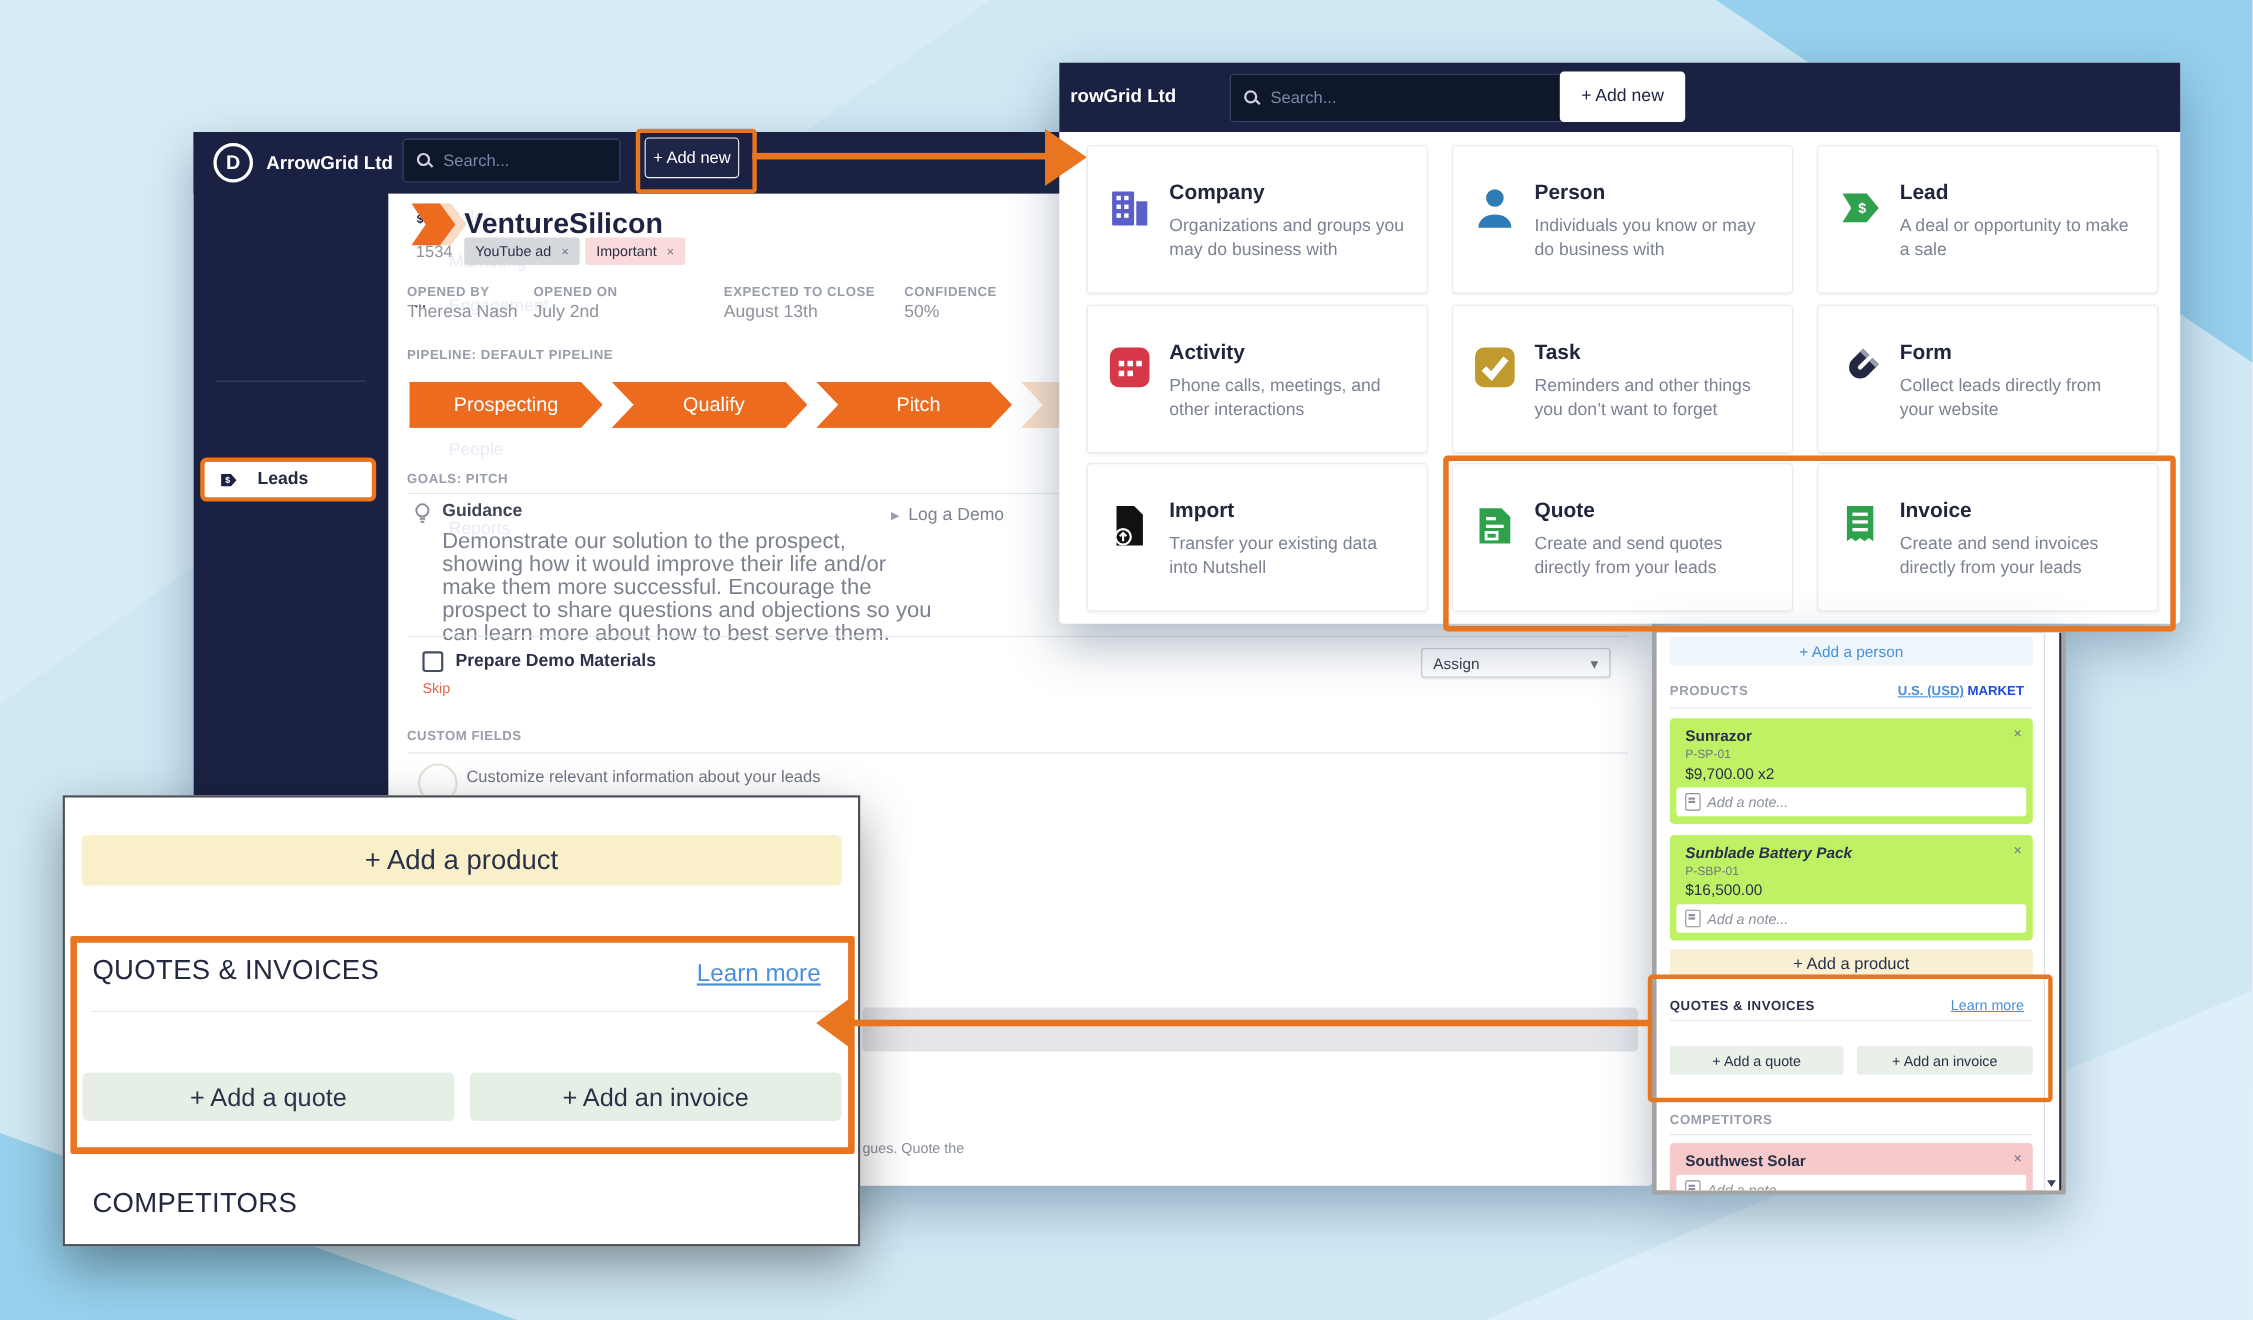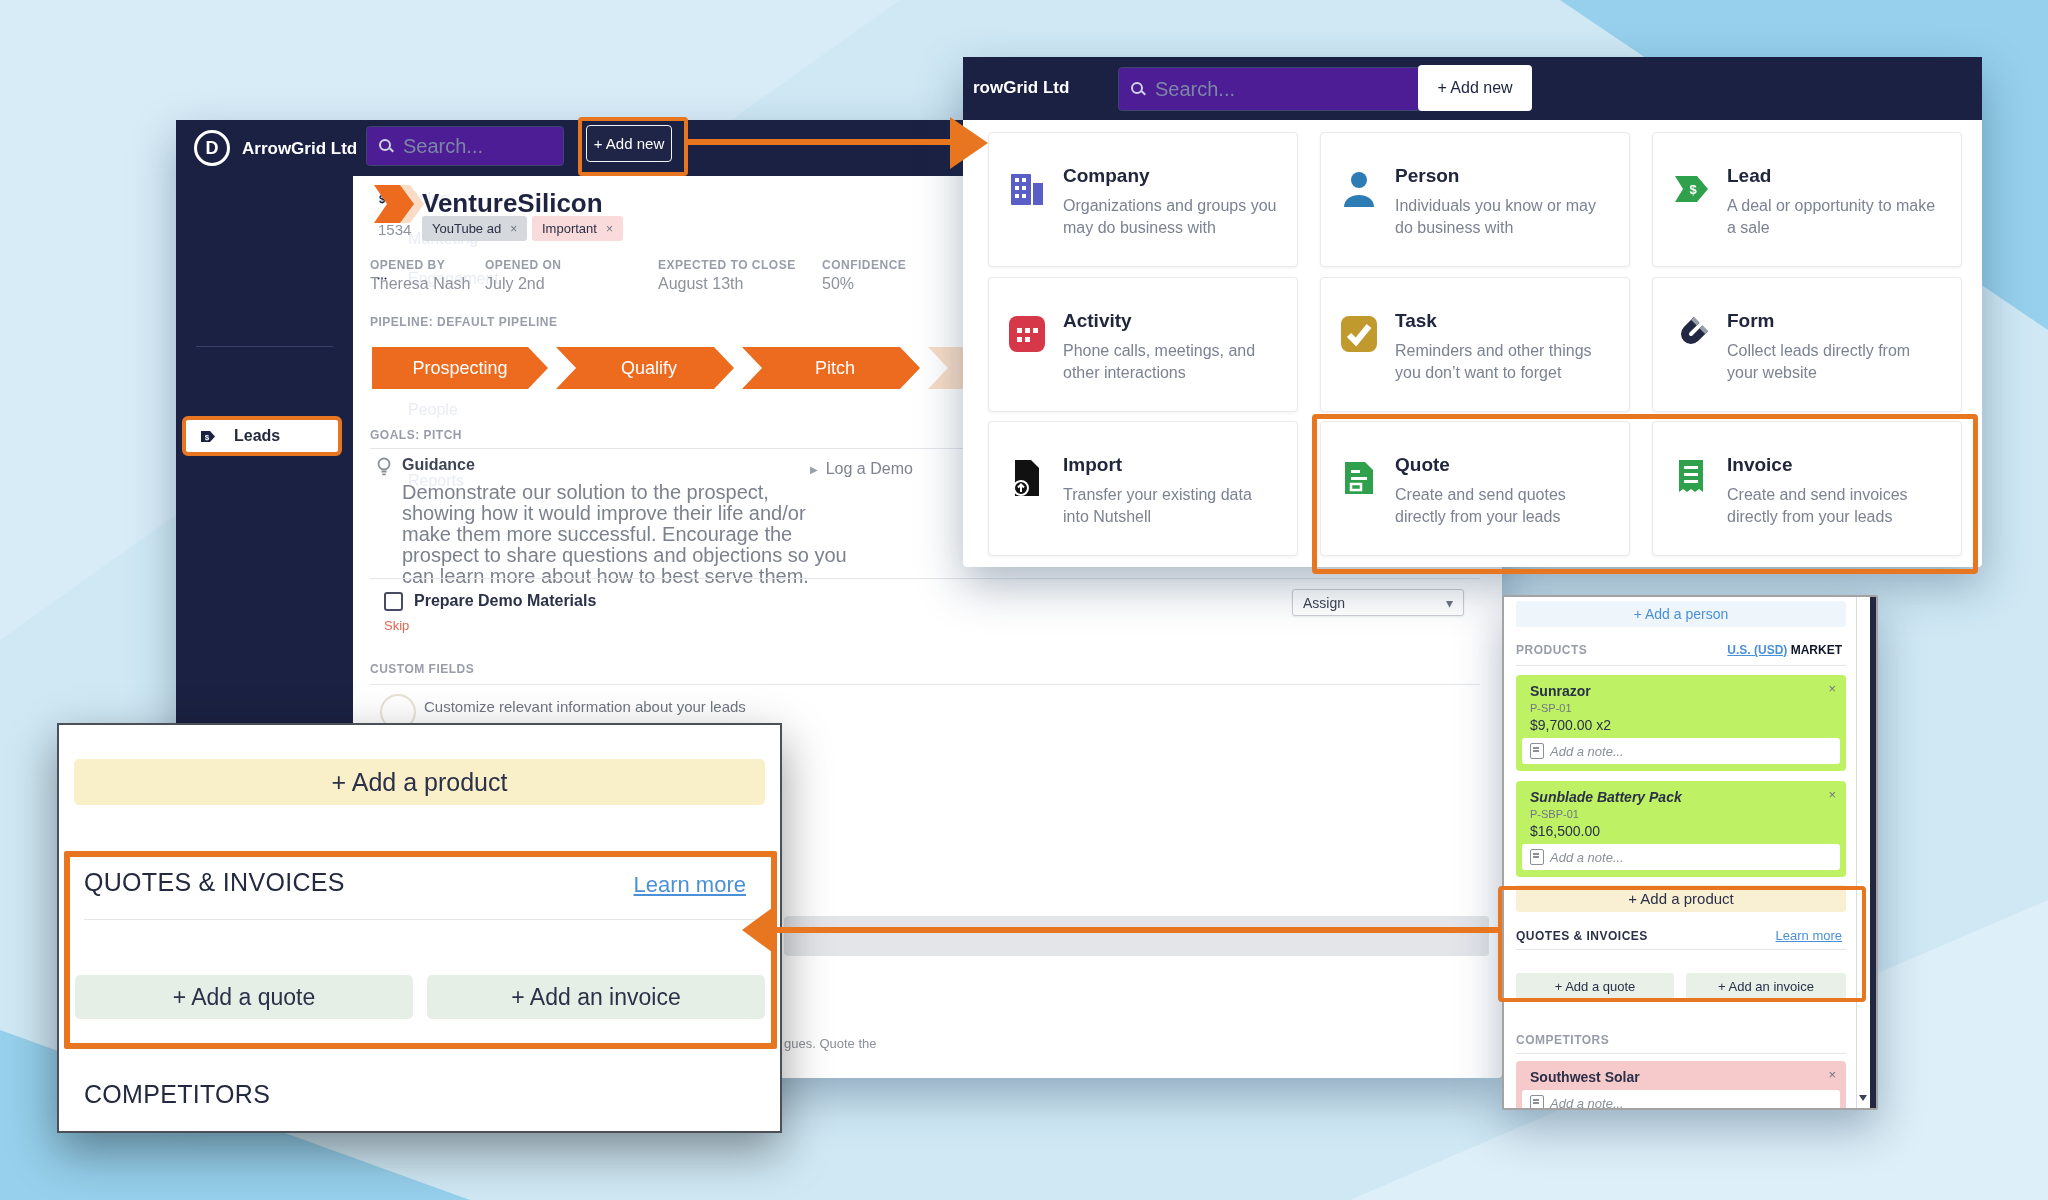--- a/index.html
+++ b/index.html
@@ -7,21 +7,21 @@
   #stage{position:relative;width:2048px;height:1200px;overflow:hidden;background:#cfe8f4;}
   .ab{position:absolute;}
   .bgshape{position:absolute;}
   
   .win{position:absolute;background:#fff;border-radius:4px;box-shadow:0 18px 45px rgba(25,55,90,.35);}
   .navy{background:#1b2142;}
   
   .navitem{position:absolute;left:196px;display:flex;align-items:center;gap:16px;color:#e9ecf4;font-size:16px;height:34px;width:150px;cursor:pointer;}
   .navitem .ic{width:20px;display:flex;justify-content:center;}
   
-  .searchbox{position:absolute;background:#4c1d95;border:1px solid #3e456f;border-radius:4px;display:flex;align-items:center;gap:10px;padding:0 12px;color:#7e86a8;font-size:20px;}
+  .searchbox{position:absolute;background:#0f172a;border:1px solid #3e456f;border-radius:4px;display:flex;align-items:center;gap:10px;padding:0 12px;color:#7e86a8;font-size:15px;}
   .mag{width:14px;height:14px;position:relative;flex:0 0 auto;}
   .mag::before{content:"";position:absolute;left:0;top:0;width:8px;height:8px;border:2px solid #cfd4e6;border-radius:50%;}
   .mag::after{content:"";position:absolute;left:10px;top:10px;width:5px;height:2px;background:#cfd4e6;transform:rotate(45deg);}
   
   .lab{font-size:12px;font-weight:bold;color:#989daa;letter-spacing:.5px;}
   .val{font-size:16px;color:#8d929c;}
   .divider{position:absolute;height:1px;background:#e4e6ea;}
   
   .stage{height:42px;display:flex;align-items:center;justify-content:center;color:#fff;font-size:18px;background:#ed6b1e;}
   .st-first{clip-path:polygon(0 0,calc(100% - 20px) 0,100% 50%,calc(100% - 20px) 100%,0 100%);}
@@ -305,26 +305,26 @@
             <path d="M8,2 h24 v32 l-4,-3 -4,3 -4,-3 -4,3 -4,-3 -4,3 Z" fill="#2fa14c"></path>
             <rect x="13" y="8" width="14" height="3" fill="#fff"></rect>
             <rect x="13" y="15" width="14" height="3" fill="#fff"></rect>
             <rect x="13" y="22" width="14" height="3" fill="#fff"></rect>
           </svg></span>
       <div class="t">Invoice</div>
       <div class="d">Create and send invoices directly from your leads</div>
     </div>
   </div>
 
-  <div class="win" style="left:1502px;top:595px;width:376px;height:515px;z-index:25;border:2px solid #a3a3a3;box-sizing:border-box;overflow:hidden;border-radius:2px;">
+  <div class="win" style="left:1502px;top:571px;width:376px;height:515px;z-index:25;border:4px solid #a3a3a3;box-sizing:border-box;overflow:hidden;border-radius:2px;">
     <div class="rp-btn" style="left:12px;top:4px;width:330px;height:26px;background:#eef6fb;color:#4a90d9;">+ Add a person</div>
 
     <div class="ab lab" style="left:12px;top:46px;">PRODUCTS</div>
     <div class="ab" style="right:34px;top:46px;font-size:12px;font-weight:bold;">
-      <span style="color:#4a90d9;text-decoration:underline;">U.S. (USD)</span><span style="color:#0f172a;"> MARKET</span>
+      <span style="color:#4a90d9;text-decoration:underline;">U.S. (USD)</span><span style="color:#1d4ed8;"> MARKET</span>
     </div>
     <div class="divider" style="left:12px;top:68px;width:330px;"></div>
 
     <div class="prodcard" style="top:78px;height:96px;">
       <div class="ab" style="left:14px;top:8px;font-size:14px;font-weight:bold;color:#2a3047;">Sunrazor</div>
       <span class="xmark">×</span>
       <div class="ab" style="left:14px;top:27px;font-size:11px;color:#6f7683;">P-SP-01</div>
       <div class="ab" style="left:14px;top:42px;font-size:14px;color:#2a3047;">$9,700.00 x2</div>
       <div class="notestrip" style="top:63px;">
         <span class="doc-ic"></span>

